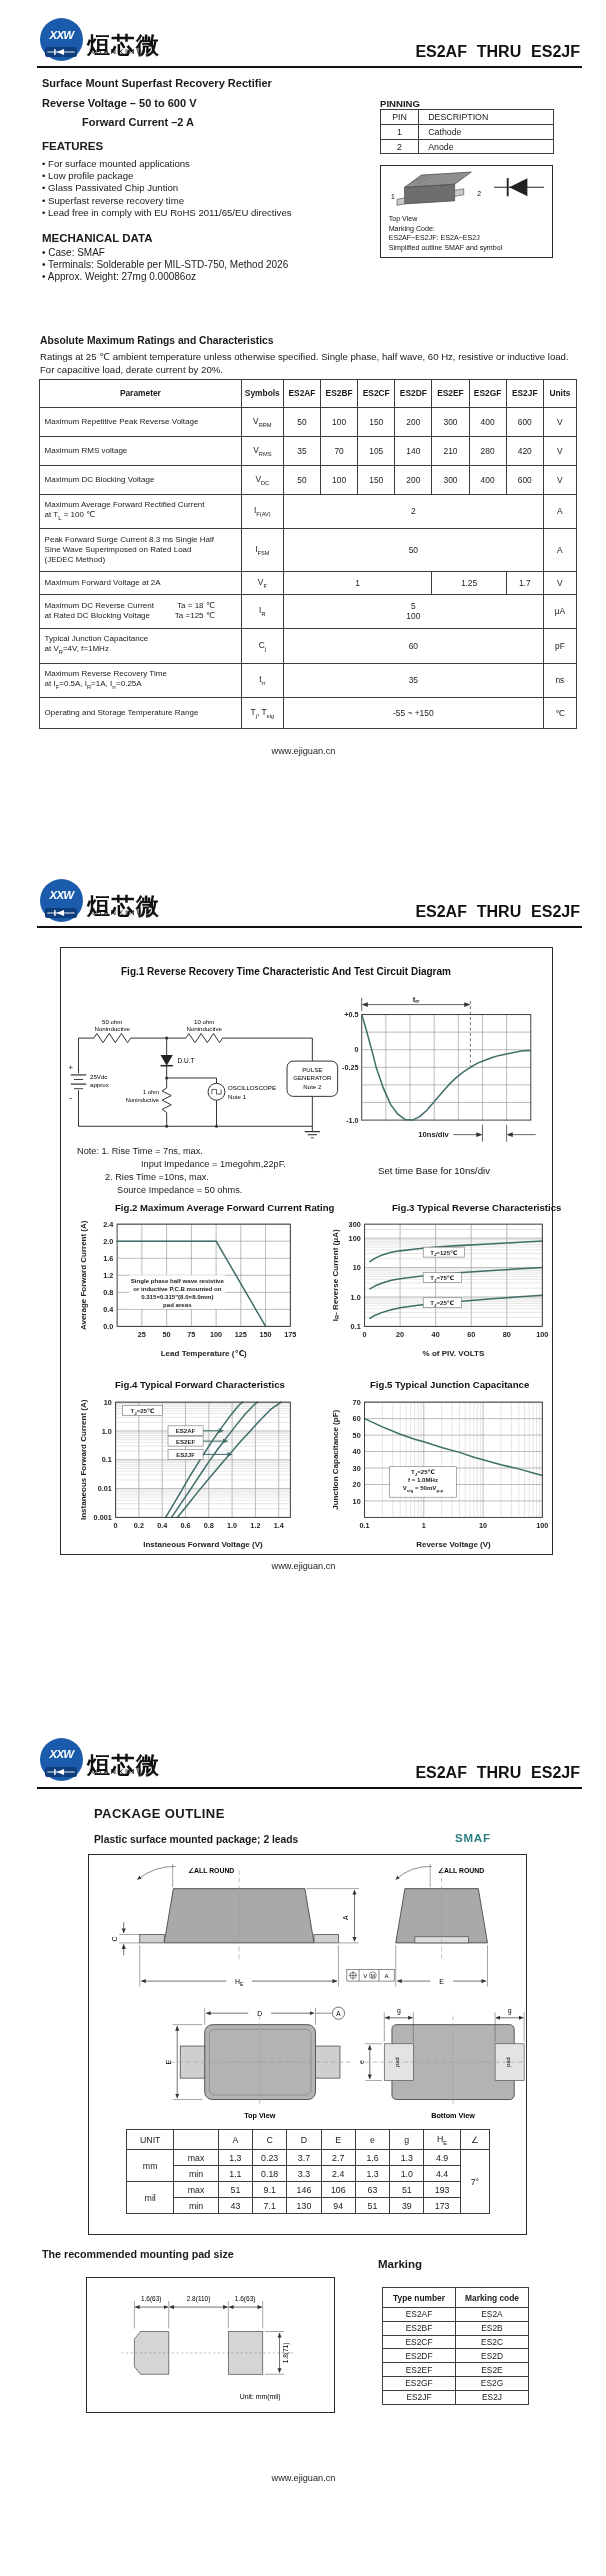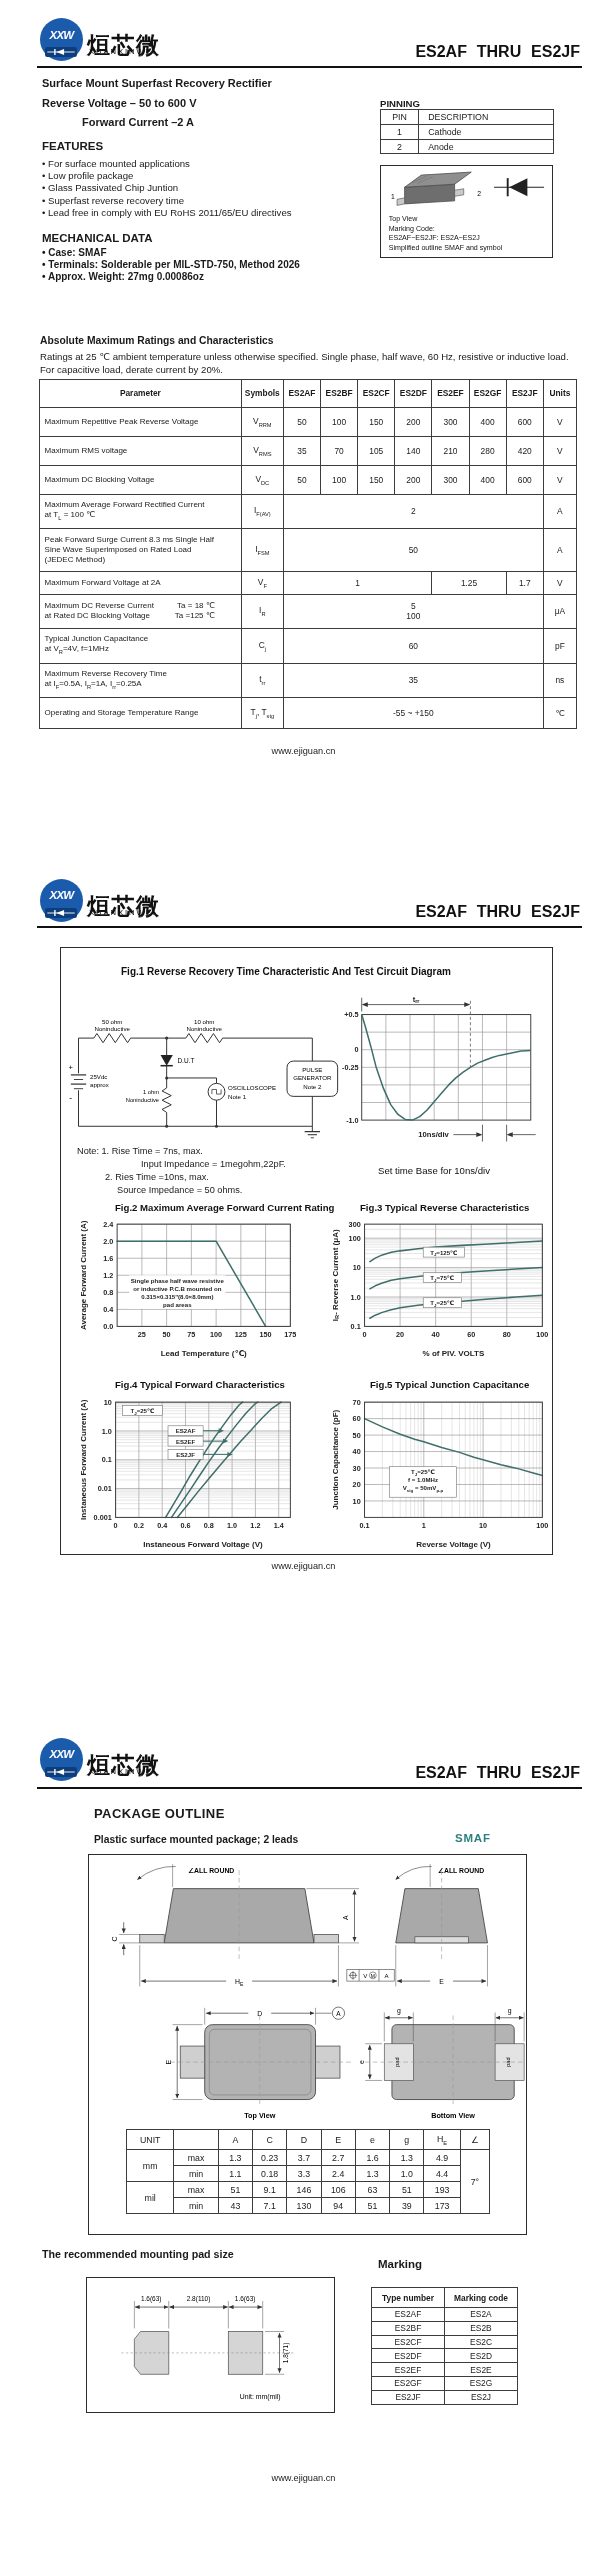--- a/index.html
+++ b/index.html
@@ -21,21 +21,21 @@
   .logo-en { position:absolute; font-size:7.7px; letter-spacing:1.9px; color:#111; }
   .doc-title { position:absolute; font-size:16px; font-weight:bold; word-spacing:5.4px; color:#111; }
   .hrule { position:absolute; height:2.3px; background:#111; }
   .footer { position:absolute; left:0; width:607px; text-align:center; font-size:9.2px; color:#222; }
 
   
   .intro { font-size:11px; font-weight:bold; }
   .sect-h { font-size:11.5px; font-weight:bold; }
   .bullet { font-size:9.6px; line-height:12.2px; }
   .bullet::before { content:"• "; }
-  .mech-item { font-size:10px; line-height:12.2px;font-weight:bold; }
+  .mech-item { font-size:10px; line-height:12.2px; }
   .mech-item::before { content:"• "; }
 
   
   table { border-collapse:collapse; table-layout:fixed; }
   .tbl { border:1.5px solid #3c3c3c; }
   .tbl th, .tbl td { border:0.8px solid #3c3c3c; text-align:center; vertical-align:middle;
                      font-size:8.4px; padding:0; }
   .tbl th { font-weight:bold; font-size:8.4px; }
   .pl { text-align:left !important; padding:1.5px 4.6px !important; font-size:8px !important; line-height:10px; }
   .two { display:flex; justify-content:space-between; padding-right:21.4px; }
@@ -398,21 +398,21 @@
   <div class="caption" style="left:325px;top:1165px;width:218px;">Set time Base for 10ns/div</div>
 
   <div class="abs" style="left:77px;top:1145px;width:245px;">
     <div class="note-line">Note: 1. Rise Time = 7ns, max.</div>
     <div class="note-line" style="margin-left:64px;">Input Impedance = 1megohm,22pF.</div>
     <div class="note-line" style="margin-left:28px;">2. Ries Time =10ns, max.</div>
     <div class="note-line" style="margin-left:40px;">Source Impedance = 50 ohms.</div>
   </div>
 
   <div class="fig-h" style="left:115px;top:1202px;">Fig.2  Maximum Average Forward Current Rating</div>
-  <div class="fig-h" style="left:360px;top:1202px;">Fig.3  Typical Reverse Characteristics</div>
+  <div class="fig-h" style="left:392px;top:1202px;">Fig.3  Typical Reverse Characteristics</div>
   <svg class="abs" id="fig2c" style="left:77px;top:1215px;" width="226" height="145" viewBox="0 0 295 190">
       <g>
         <line x1="84.42857142857143" y1="12" x2="84.42857142857143" y2="146" stroke="#9a9a9a" stroke-width="0.9"></line>
         <line x1="116.85714285714286" y1="12" x2="116.85714285714286" y2="146" stroke="#9a9a9a" stroke-width="0.9"></line>
         <line x1="149.28571428571428" y1="12" x2="149.28571428571428" y2="146" stroke="#9a9a9a" stroke-width="0.9"></line>
         <line x1="181.71428571428572" y1="12" x2="181.71428571428572" y2="146" stroke="#9a9a9a" stroke-width="0.9"></line>
         <line x1="214.14285714285714" y1="12" x2="214.14285714285714" y2="146" stroke="#9a9a9a" stroke-width="0.9"></line>
         <line x1="246.57142857142858" y1="12" x2="246.57142857142858" y2="146" stroke="#9a9a9a" stroke-width="0.9"></line>
         <line x1="279" y1="12" x2="279" y2="146" stroke="#9a9a9a" stroke-width="0.9"></line>
         <line x1="52" y1="146" x2="279" y2="146" stroke="#9a9a9a" stroke-width="0.9"></line>
@@ -865,21 +865,21 @@
       <line x1="45" y1="98" x2="272" y2="98" stroke="#888" stroke-width=".7" stroke-dasharray="3,3"></line>
       <line x1="233" y1="70" x2="258" y2="70" stroke="#555" stroke-width=".7"></line>
       <line x1="233" y1="126" x2="258" y2="126" stroke="#555" stroke-width=".7"></line>
       <line x1="252" y1="72" x2="252" y2="124" stroke="#333" stroke-width=".9" marker-start="url(#mA)" marker-end="url(#mA)"></line>
       <text x="263" y="98" font-size="8.5" text-anchor="middle" transform="rotate(-90 263 98)">1.8(71)</text>
       <text x="200" y="158" font-size="9">Unit:  mm(mil)</text>
     </svg>
   </div>
 
   <div class="mark-h" style="left:378px;top:2258px;">Marking</div>
-  <table class="tbl mkt abs" style="left:371px;top:2287px;width:145px;">
+  <table class="tbl mkt abs" style="left:382px;top:2287px;width:145px;">
     <colgroup>
         <col style="width:73px">
         <col style="width:73px">
       </colgroup>
     <tbody>
         <tr>
       <th>Type number</th>
       <th>Marking code</th>
     </tr>
     <tr>

